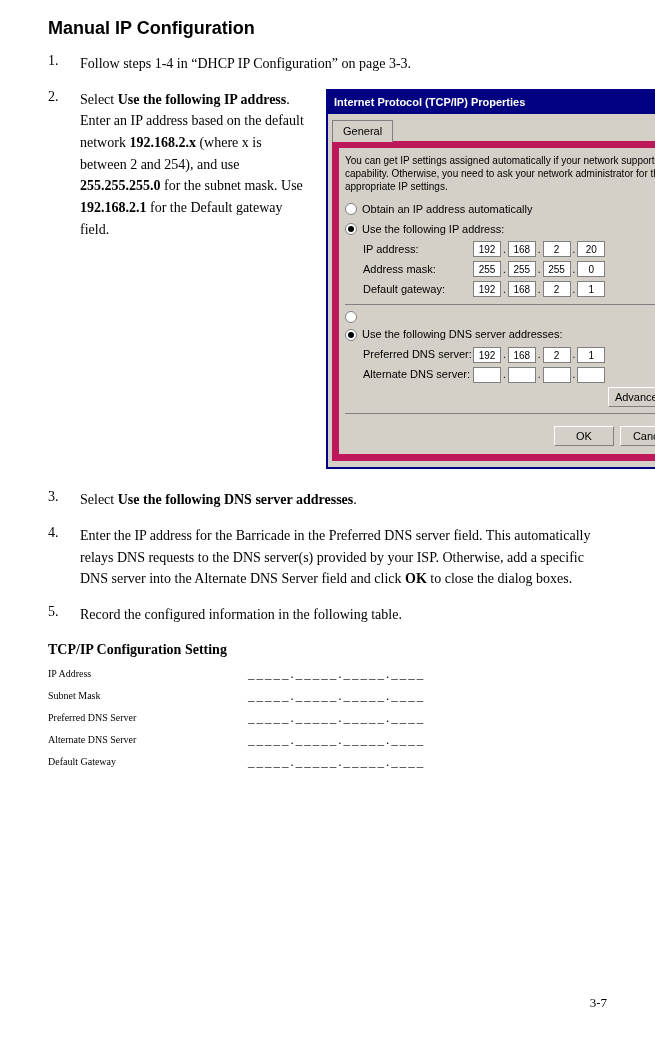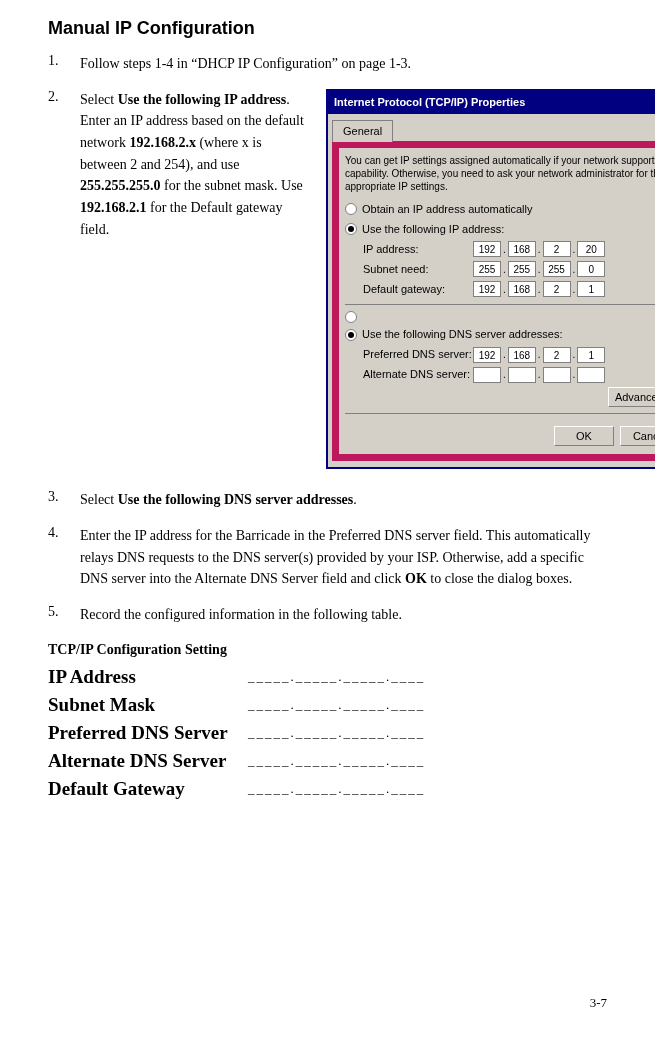--- a/index.html
+++ b/index.html
@@ -264,22 +264,21 @@
 
     .config-row {
       display: flex;
       align-items: center;
       margin-bottom: 6px;
       font-size: 14px;
     }
 
     .config-label {
       width: 200px;
-      font-size: 19px;
-      font-weight: bold;
+      font-size: 10px;
     }
 
     .config-value {
       font-size: 13px;
       letter-spacing: 2px;
       font-family: 'Times New Roman', serif;
     }
 
     
     .page-footer {
@@ -295,21 +294,21 @@
 <div class="page-wrapper">
 
 
   <h1 class="main-heading">Manual IP Configuration</h1>
 
   <ol class="steps-list">
 
     <div class="step-item">
       <span class="step-number">1.</span>
       <div class="step-content">
-        <span>Follow steps 1-4 in “DHCP IP Configuration” on page 1-3.</span>
+        <span>Follow steps 1-4 in “DHCP IP Configuration” on page 3-3.</span>
       </div>
     </div>
 
     <div class="step-item" style="margin-bottom: 20px;">
       <span class="step-number">2.</span>
       <div class="step-content">
         <div class="step-content-with-image">
           <div class="step-text">
             Select <b>Use the following IP address</b>. Enter an IP address based on the default network <b>192.168.2.x</b> (where x is between 2 and 254), and use <b>255.255.255.0</b> for the subnet mask. Use <b>192.168.2.1</b> for the Default gateway field.
           </div>
@@ -344,21 +343,21 @@
                     <span class="ip-dot">.</span>
                     <div class="ip-segment">168</div>
                     <span class="ip-dot">.</span>
                     <div class="ip-segment">2</div>
                     <span class="ip-dot">.</span>
                     <div class="ip-segment">20</div>
                   </div>
                 </div>
 
                 <div class="field-row">
-                  <span class="field-label">Subnet need:</span>
+                  <span class="field-label">Address mask:</span>
                   <div class="field-input">
                     <div class="ip-segment">255</div>
                     <span class="ip-dot">.</span>
                     <div class="ip-segment">255</div>
                     <span class="ip-dot">.</span>
                     <div class="ip-segment">255</div>
                     <span class="ip-dot">.</span>
                     <div class="ip-segment">0</div>
                   </div>
                 </div>

